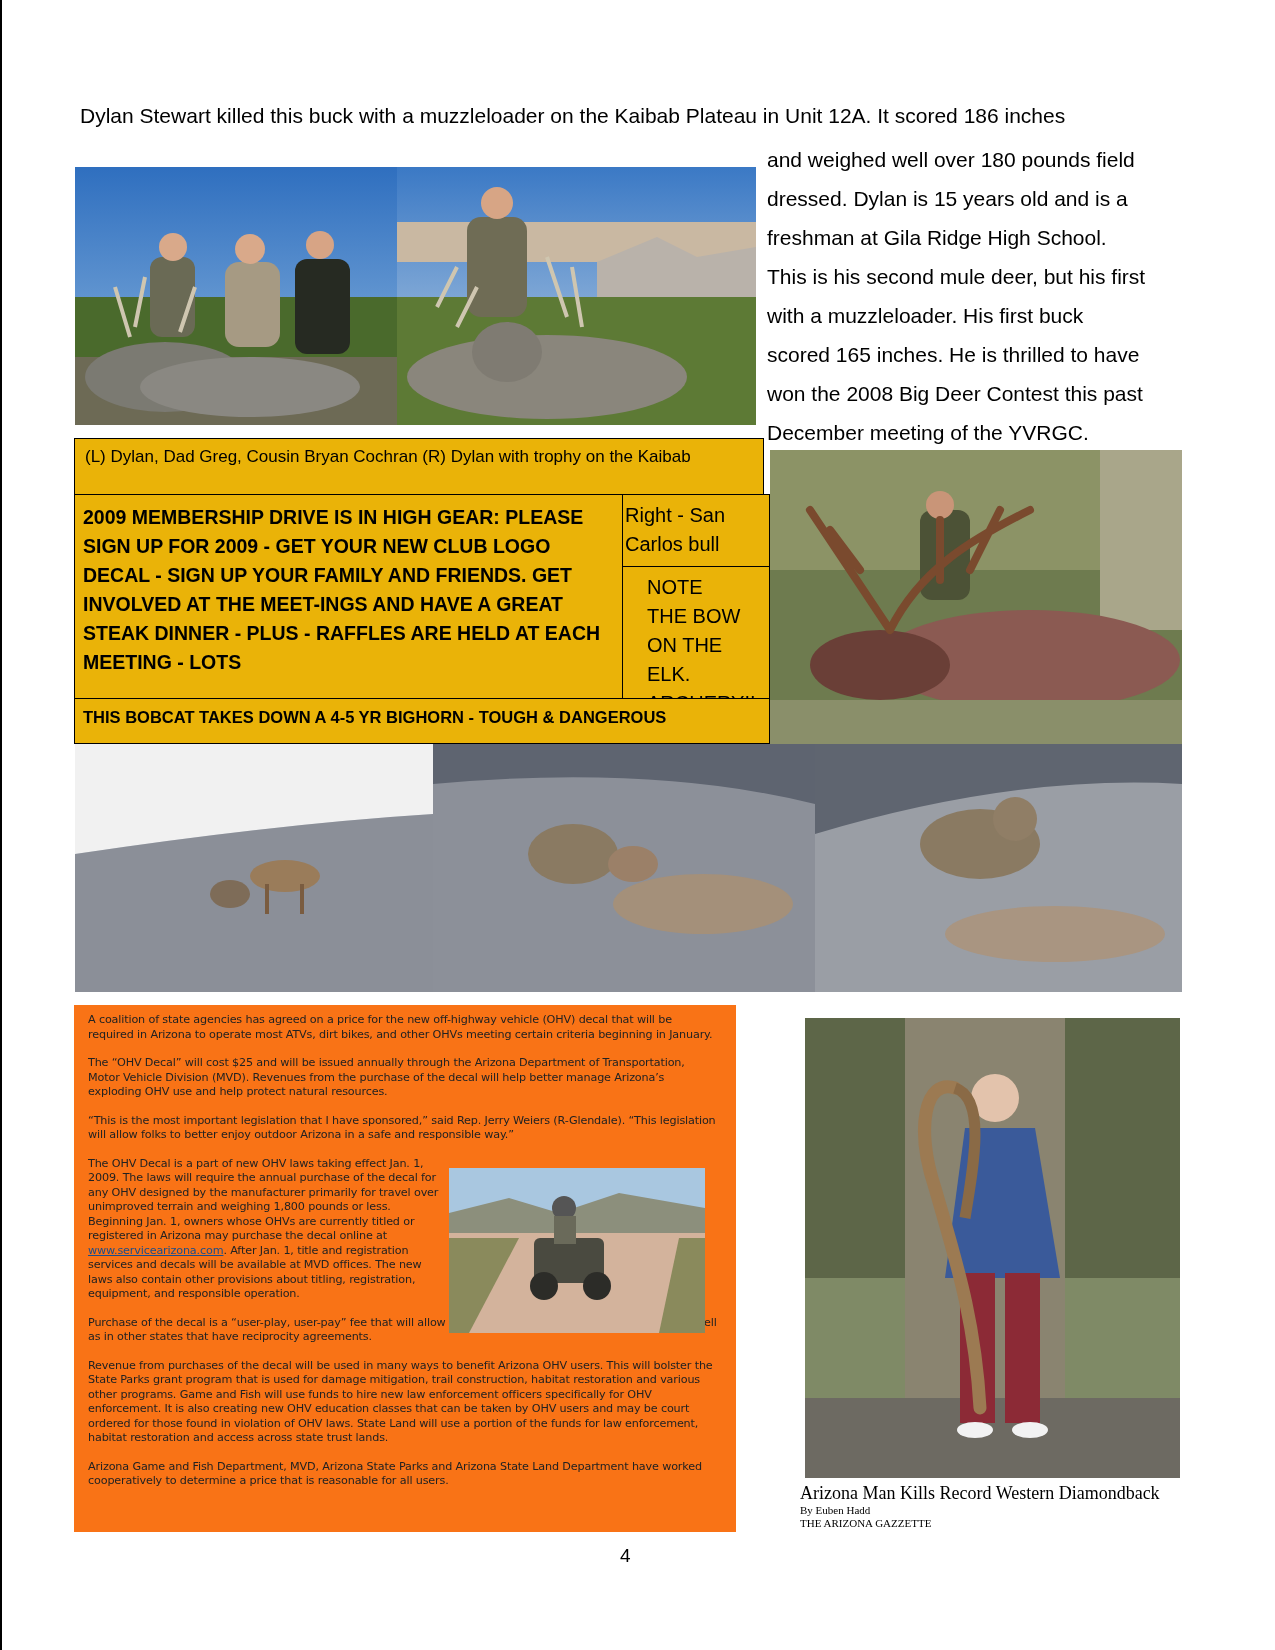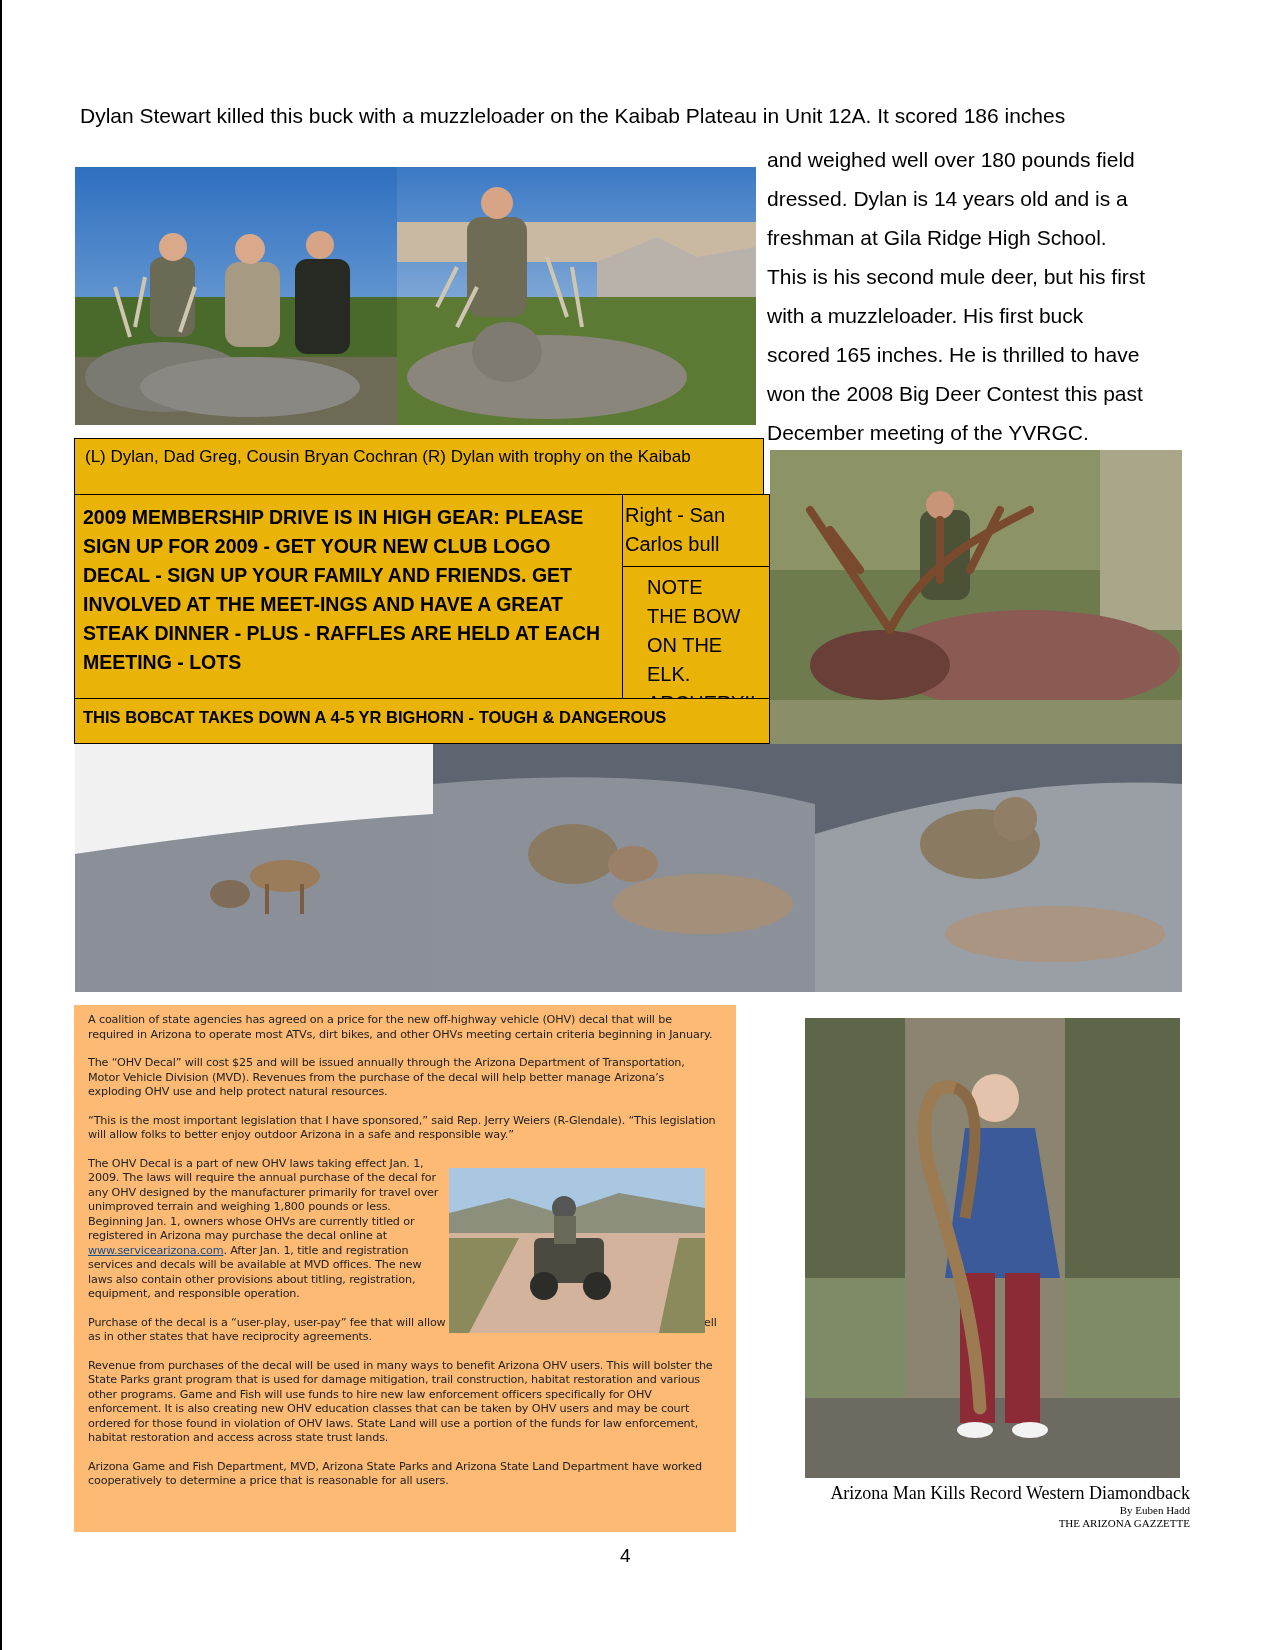--- a/index.html
+++ b/index.html
@@ -16,40 +16,40 @@
   .photo { position: absolute; overflow: hidden; }
   .photo svg { width: 100%; height: 100%; display: block; }
 
   .box { position: absolute; border: 1.5px solid #000; box-sizing: border-box; background: #eab308; }
   .caption-box { left: 74px; top: 438px; width: 690px; height: 58px; padding: 8px 10px; font-size: 17px; }
   .drive-box { left: 74px; top: 494px; width: 550px; height: 206px; padding: 8px 8px; font-size: 19.5px; font-weight: bold; line-height: 29px; }
   .note1-box { left: 622px; top: 494px; width: 148px; height: 74px; padding: 6px 2px; font-size: 20px; line-height: 29px; }
   .note2-box { left: 622px; top: 566px; width: 148px; height: 134px; padding: 6px 24px; font-size: 20px; line-height: 29px; }
   .bobcat-box { left: 74px; top: 698px; width: 696px; height: 46px; padding: 9px 8px; font-size: 16.5px; font-weight: bold; }
 
-  .article { left: 74px; top: 1005px; width: 662px; height: 527px; background: #fdba74; }
+  .article { left: 74px; top: 1005px; width: 662px; height: 527px; background: #f97316; }
   .article p { margin: 0 0 14px 0; font-family: "DejaVu Sans", sans-serif; font-size: 11.2px; line-height: 14.5px; color: #222; letter-spacing: -0.15px; }
   .article .inner { position: absolute; left: 14px; top: 8px; width: 630px; }
   .article .wrap-col { width: 355px; }
   .article a { color: #1a4d8c; text-decoration: underline; }
 
-  .snake-cap { left: 800px; top: 1483px; width: 390px; text-align: right; font-family: "Liberation Serif", serif; }
+  .snake-cap { left: 800px; top: 1483px; width: 390px; text-align: left; font-family: "Liberation Serif", serif; }
   .snake-title { font-size: 18px; }
   .snake-by { font-size: 11px; line-height: 13px; }
   .page-num { left: 620px; top: 1545px; font-size: 19px; }
 </style>
 </head>
 <body>
 
 <div class="left-rule"></div>
 
 <div class="abs intro-line">Dylan Stewart killed this buck with a muzzleloader on the Kaibab Plateau in Unit 12A.  It scored 186 inches</div>
 <div class="abs intro-side">
   <div>and weighed well over 180 pounds field</div>
-  <div>dressed.  Dylan is 14 years old and is a</div>
+  <div>dressed.  Dylan is 15 years old and is a</div>
   <div>freshman at Gila Ridge High School.</div>
   <div>This is his second mule deer, but his first</div>
   <div>with a muzzleloader.  His first buck</div>
   <div>scored 165 inches.  He is thrilled to have</div>
   <div>won the 2008 Big Deer Contest this past</div>
   <div>December meeting of the YVRGC.</div>
 </div>
 
 <div class="photo" style="left:75px;top:167px;width:322px;height:258px;">
   <svg viewBox="0 0 322 258" preserveAspectRatio="none">

